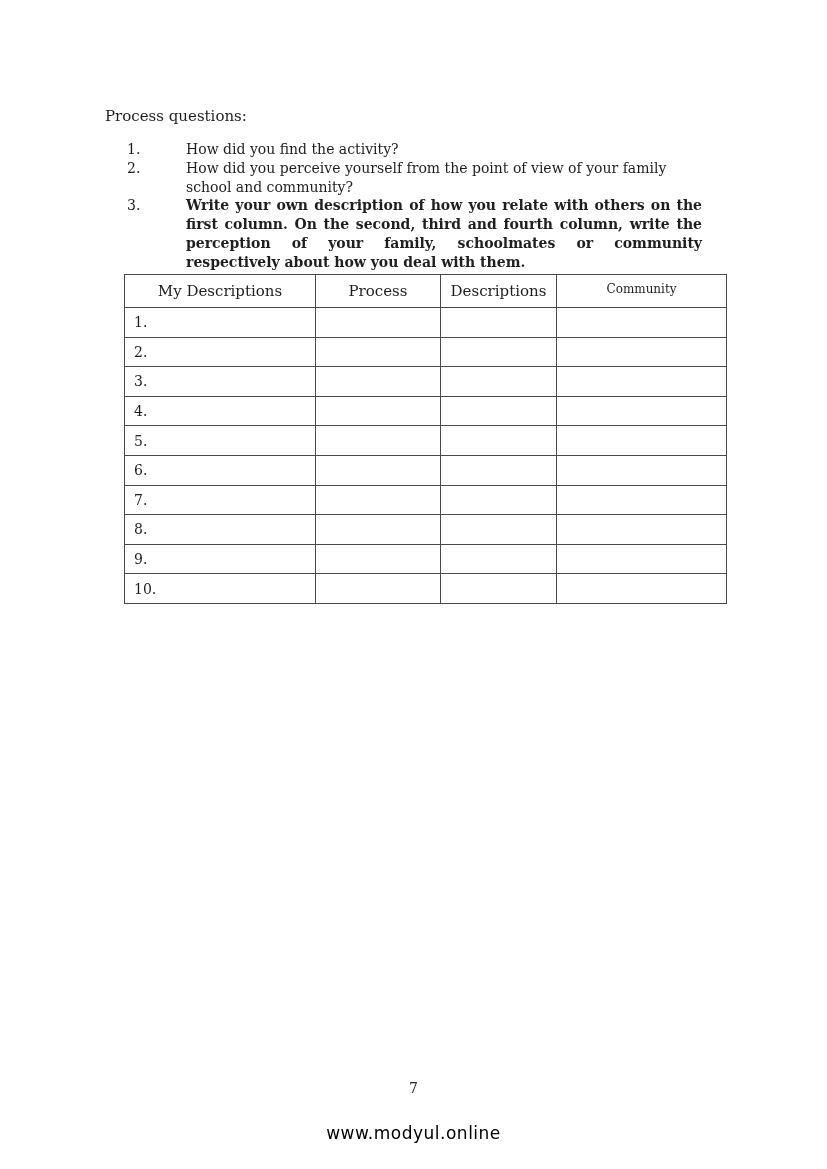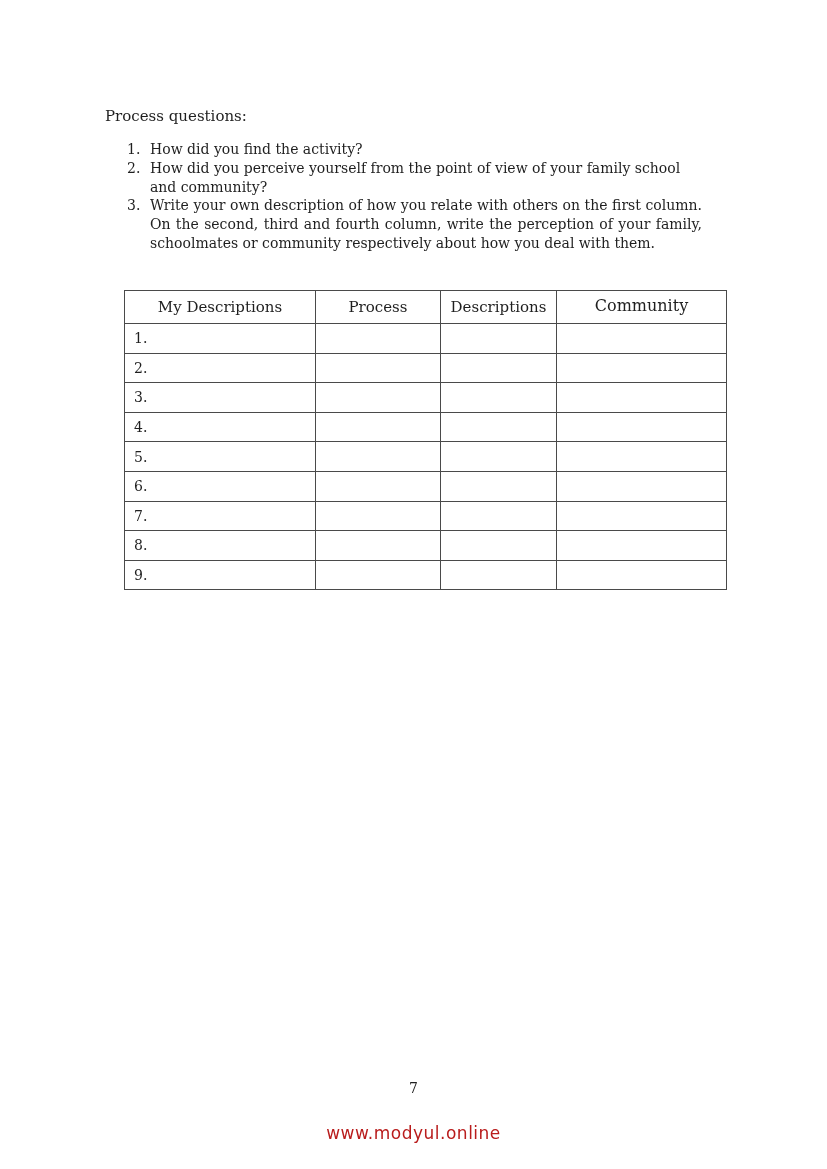--- a/index.html
+++ b/index.html
@@ -29,43 +29,43 @@
   }
   .question-item {
     position: relative;
     padding-left: 23px;
   }
   .qnum {
     position: absolute;
     left: 0;
     top: 0;
   }
-  .qtext { display: block; }
-  .qtext.justify { text-align: justify; }
+  .qtext { display: block; margin-left: 36px; }
+  .qtext.justify { text-align: justify; font-weight: bold; }
   table.perception {
     position: absolute;
     left: 124px;
-    top: 290px;
+    top: 274px;
     width: 602px;
     border-collapse: collapse;
     table-layout: fixed;
   }
   table.perception th,
   table.perception td {
     border: 1px solid #4a4a4a;
     font-weight: normal;
     padding: 0;
   }
   table.perception th {
     height: 32px;
     font-size: 15px;
     text-align: center;
     vertical-align: middle;
   }
-  table.perception th.community { font-size: 16px; text-align: center; }
+  table.perception th.community { font-size: 12px; text-align: center; }
   table.perception th.community span { position: relative; top: -2px; }
   table.perception td {
     height: 28.6px;
     font-size: 14px;
     vertical-align: middle;
   }
   table.perception td.rownum { padding-left: 9px; }
   .page-number {
     position: absolute;
     top: 1080px;
@@ -76,21 +76,21 @@
   }
   .watermark {
     position: absolute;
     top: 1123px;
     left: 0;
     width: 100%;
     text-align: center;
     font-family: "DejaVu Sans", sans-serif;
     font-size: 17px;
     letter-spacing: 0.5px;
-    color: #b91c1c;
+    color: #000000;
   }
 </style>
 </head>
 <body>
 
 <div class="page">
 
   <div class="heading">Process questions:</div>
 
   <div class="questions">
@@ -171,20 +171,26 @@
         <td></td>
         <td></td>
         <td></td>
       </tr>
       <tr>
         <td class="rownum">9.</td>
         <td></td>
         <td></td>
         <td></td>
       </tr>
+      <tr>
+        <td class="rownum">10.</td>
+        <td></td>
+        <td></td>
+        <td></td>
+      </tr>
     </tbody>
   </table>
 
   <div class="page-number">7</div>
 
   <div class="watermark">www.modyul.online</div>
 
 </div>
 
 </body></html>

